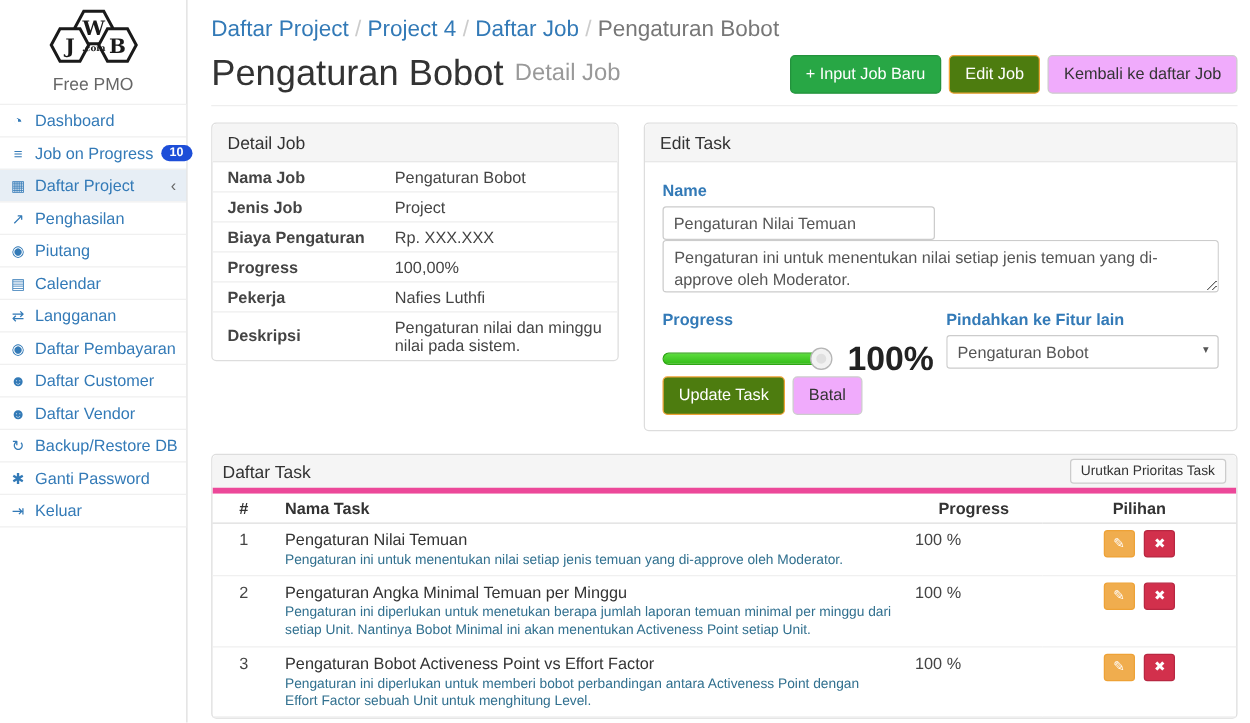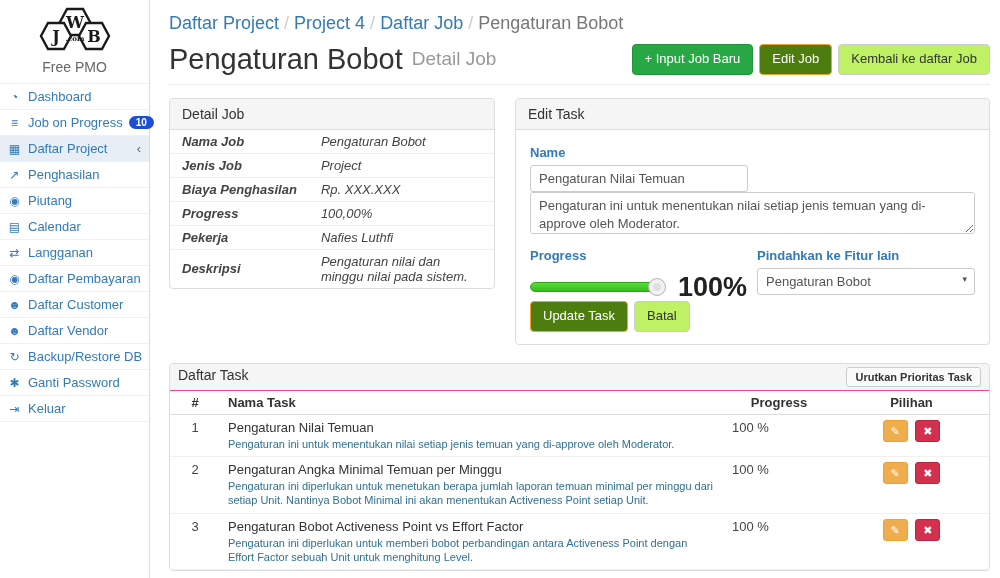--- a/index.html
+++ b/index.html
@@ -25,51 +25,51 @@
   .breadcrumb { font-size:18px; margin:9px 0 10px; color:#777; }
   .crumb-link { color:#337ab7; cursor:pointer; text-decoration:none; }
   .crumb-sep { color:#ccc; margin:0 5px; }
   .page-head { display:flex; align-items:center; border-bottom:1px solid #eee; padding-bottom:9px; margin-bottom:13px; }
   .page-title { font-size:29px; font-weight:normal; color:#333; margin:0; line-height:1; }
   .page-sub { font-size:19px; color:#999; margin-left:9px; }
   .head-buttons { margin-left:auto; display:flex; gap:6px; align-items:center; }
   .btn { font-size:13px; padding:6px 12px; border-radius:4px; border:1px solid #ccc; background:#fff; color:#333; cursor:pointer; font-family:inherit; line-height:1.3; }
   .btn-green { background:#28a745; border-color:#23923d; color:#fff; }
   .btn-orange { background:#4d7c0f; border-color:#eea236; color:#fff; }
-  .btn-default { background:#bef264; border-color:#ccc; color:#333; }
+  .btn-default { background:#f0abfc; border-color:#ccc; color:#333; }
   
   .content-row { display:flex; gap:20px; align-items:flex-start; }
   .panel { border:1px solid #ddd; border-radius:4px; background:#fff; }
   .panel-heading { background:#f5f5f5; border-bottom:1px solid #ddd; padding:7px 12px; font-size:14px; color:#333; border-radius:4px 4px 0 0; }
   .detail-panel { width:326px; flex:none; }
   .detail-table { width:100%; border-collapse:collapse; font-size:13px; }
-  .detail-table td { padding:4px 12px; border-bottom:1px solid #eee; color:#444;font-style:italic; }
+  .detail-table td { padding:4px 12px; border-bottom:1px solid #eee; color:#444; }
   .detail-table tr:last-child td { border-bottom:none; }
   .dt-label { font-weight:bold; width:112px; white-space:nowrap; color:#333; }
   .edit-panel { flex:1; }
   .panel-body { padding:8px 14px 12px; }
   .form-label { color:#337ab7; font-weight:bold; font-size:13px; margin:7px 0 5px; }
   .text-input { width:218px; padding:5px 8px; font-size:13px; border:1px solid #ccc; border-radius:3px; color:#555; font-family:inherit; background:#fff; }
   .desc-area { width:100%; height:42px; padding:4px 8px; font-size:13px; border:1px solid #ccc; border-radius:3px; color:#555; resize:vertical; font-family:inherit; line-height:1.4; }
   .progress-row { display:flex; margin-top:4px; }
   .slider-line { display:flex; align-items:center; margin-top:11px; }
   .slider { position:relative; width:128px; height:10px; border-radius:6px; background:linear-gradient(#5bdc3d,#34bd18); border:1px solid #2ea513; cursor:pointer; }
   .slider-thumb { position:absolute; right:-9px; top:-5px; width:18px; height:18px; border-radius:50%; background:#e0e0e0; border:1px solid #b5b5b5; box-shadow:inset 0 0 0 4px #f2f2f2; cursor:grab; }
   .pct-big { font-size:27px; font-weight:bold; color:#222; margin-left:20px; line-height:1; }
   .move-col { margin-left:auto; width:218px; }
   .select-wrap { position:relative; }
   .move-select { width:100%; appearance:none; -webkit-appearance:none; padding:5px 8px; font-size:13px; border:1px solid #ccc; border-radius:3px; background:#fff; color:#555; font-family:inherit; cursor:pointer; }
   .select-caret { position:absolute; right:8px; top:6px; font-size:9px; color:#555; pointer-events:none; }
   .edit-buttons { display:flex; gap:6px; }
   
   .task-panel { margin-top:18px; }
-  .task-head { display:flex; background:#f5f5f5; border-bottom:1px solid #ec4899; padding:3px 8px; border-radius:4px 4px 0 0; min-height:27px; }
+  .task-head { display:flex; align-items:center; background:#f5f5f5; border-bottom:5px solid #ec4899; padding:3px 8px; border-radius:4px 4px 0 0; min-height:27px; }
   .task-title { font-size:14px; color:#333; }
   .btn-small { font-size:11px; padding:3px 8px; border-radius:3px; border:1px solid #ccc; background:#fafafa; color:#333; font-family:inherit; cursor:pointer; }
-  .task-head .btn-small { margin-left:auto;font-weight:bold; }
+  .task-head .btn-small { margin-left:auto; }
   .task-table { width:100%; border-collapse:collapse; }
   .task-table th { font-size:13px; font-weight:bold; text-align:left; padding:4px 8px; border-bottom:1px solid #ddd; color:#333; }
   .col-num { width:50px; text-align:center !important; }
   .col-progress { width:110px; text-align:center !important; }
   .col-pilihan { width:155px; text-align:center !important; }
   .task-table td { padding:5px 8px; border-bottom:1px solid #f0f0f0; vertical-align:top; }
   .cell-num { text-align:center; font-size:13px; color:#444; }
   .task-name { font-size:13px; color:#333; }
   .task-desc { font-size:11px; color:#31708f; margin-top:2px; line-height:1.3; }
   .cell-progress { text-align:left; font-size:13px; color:#444;margin-top:41px; }
@@ -179,21 +179,21 @@
         <tbody>
           <tr>
             <td class="dt-label">Nama Job</td>
             <td>Pengaturan Bobot</td>
           </tr>
           <tr>
             <td class="dt-label">Jenis Job</td>
             <td>Project</td>
           </tr>
           <tr>
-            <td class="dt-label">Biaya Penghasilan</td>
+            <td class="dt-label">Biaya Pengaturan</td>
             <td>Rp. XXX.XXX</td>
           </tr>
           <tr>
             <td class="dt-label">Progress</td>
             <td>100,00%</td>
           </tr>
           <tr>
             <td class="dt-label">Pekerja</td>
             <td>Nafies Luthfi</td>
           </tr>

